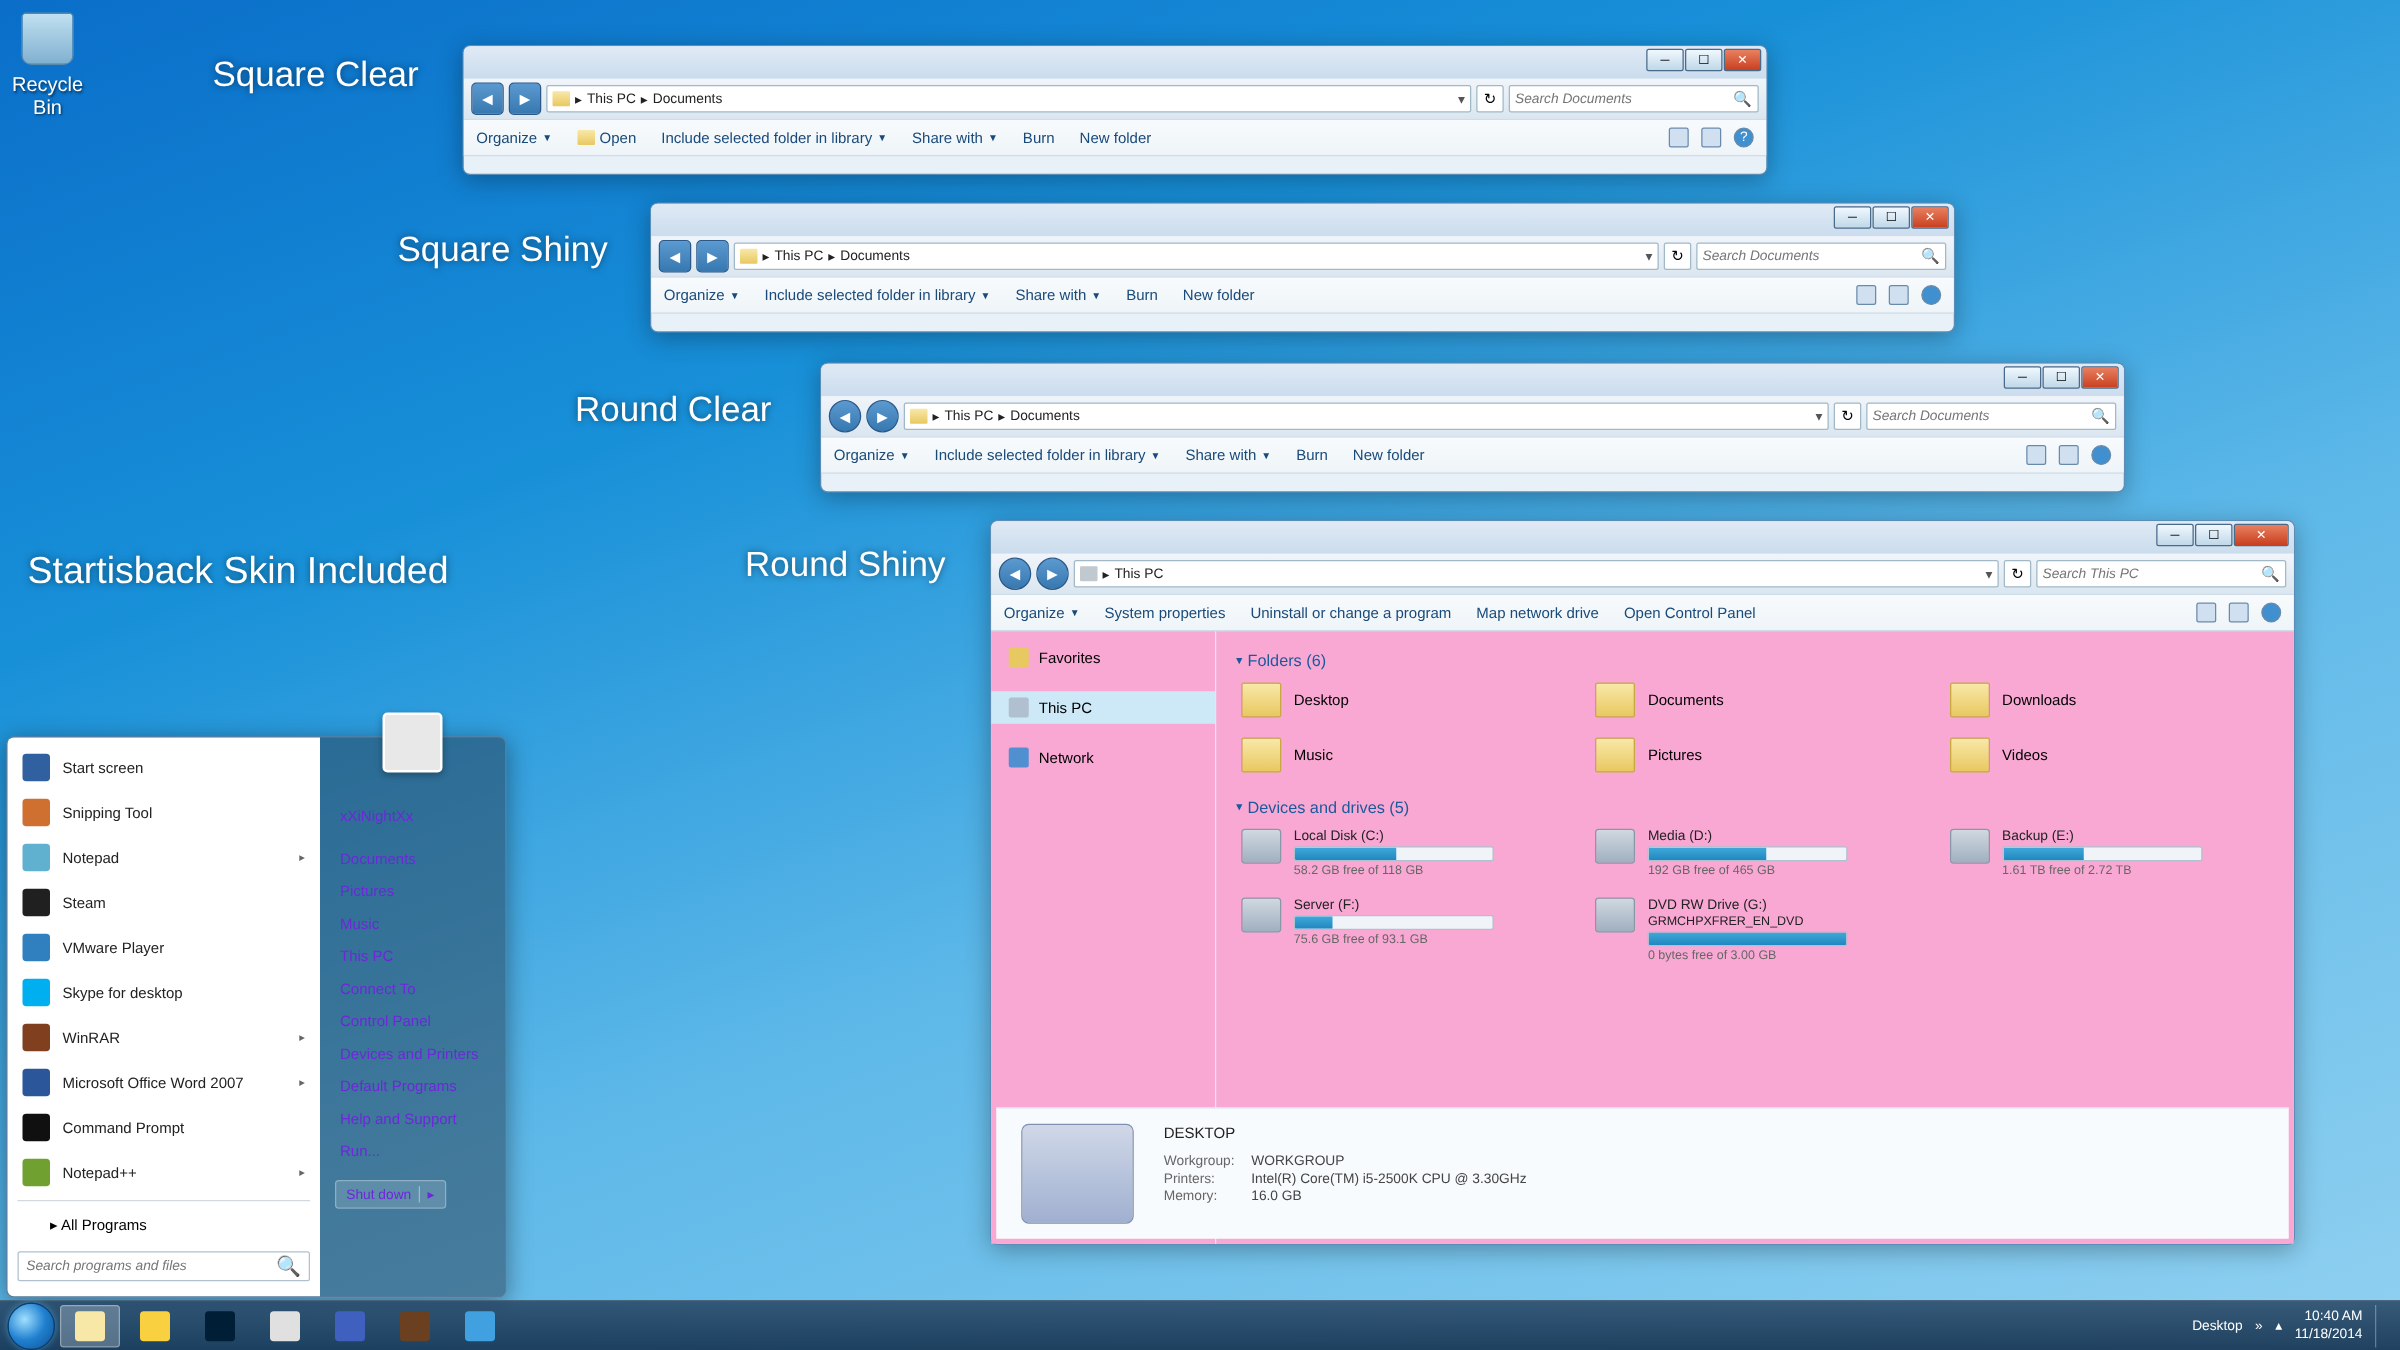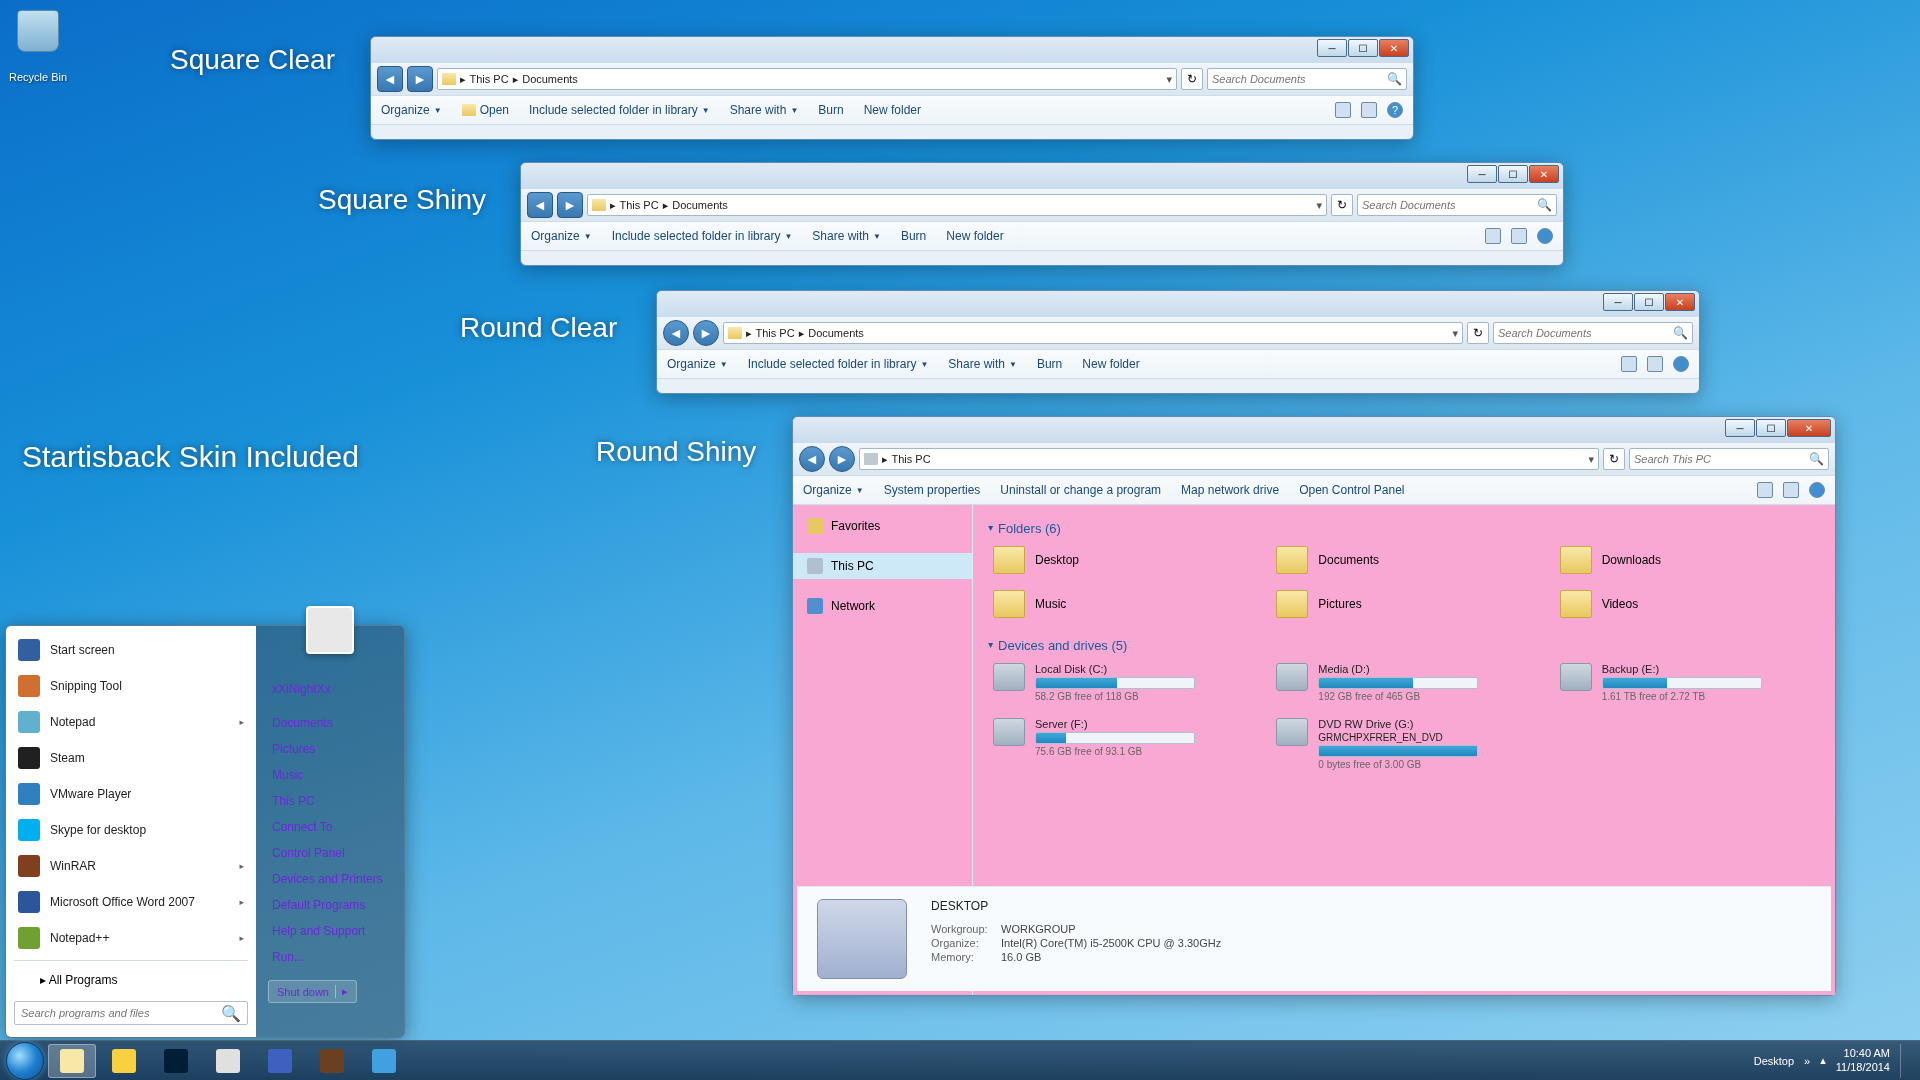--- a/index.html
+++ b/index.html
@@ -1,19 +1,19 @@
 <!DOCTYPE html>
 <html><head>
 <meta charset="utf-8">
 <style>
 *{margin:0;padding:0;box-sizing:border-box;font-family:"Segoe UI",Tahoma,sans-serif}
 body{width:1920px;height:1080px;overflow:hidden;background:linear-gradient(160deg,#0a6ec9 0%,#1890d8 30%,#5db8e8 60%,#90d0f0 100%);position:relative;transform-origin:top left}
 .desktop-icon{position:absolute;top:10px;left:8px;width:60px;text-align:center;cursor:pointer}
 .desktop-icon .i{width:42px;height:42px;margin:0 auto;background:linear-gradient(#c0e0f0,#80b0d0);border-radius:4px 4px 8px 8px;border:1px solid #5a8aaa}
-.desktop-icon .t{color:#fff;font-size:11px;text-shadow:1px 1px 2px rgba(0,0,0,.6);margin-top:19px}
+.desktop-icon .t{color:#fff;font-size:16px;text-shadow:1px 1px 2px rgba(0,0,0,.6);margin-top:8px}
 .lbl{position:absolute;color:#fff;font-size:28px;font-weight:400;text-shadow:0 0 6px rgba(0,0,0,.5)}
 .win{position:absolute;background:#e8f0f8;border:1px solid #5a8db8;border-radius:6px;box-shadow:0 4px 20px rgba(0,0,0,.3)}
 .titlebar{height:26px;background:linear-gradient(#e0eaf5,#cadced);display:flex;justify-content:flex-end;align-items:flex-start;border-radius:5px 5px 0 0;padding-top:2px;padding-right:4px}
 .tb-btn{width:30px;height:18px;margin-left:1px;border:1px solid #4a6a8a;border-radius:2px;display:flex;align-items:center;justify-content:center;font-size:10px;cursor:pointer;background:linear-gradient(#f0f8ff,#c0d8e8)}
 .tb-close{background:linear-gradient(#e88060,#c84020);color:#fff;width:44px}
 .tb-close.s{width:30px}
 .navrow{height:32px;display:flex;align-items:center;padding:0 6px;background:linear-gradient(#f0f5fa,#dae6f0);gap:4px}
 .navbtn{width:26px;height:26px;border-radius:4px;background:linear-gradient(#5a9ad0,#3878b0);border:1px solid #2a5888;display:flex;align-items:center;justify-content:center;color:#fff;cursor:pointer;font-size:14px}
 .navbtn.round{border-radius:50%}
 .addr{flex:1;height:22px;background:#fff;border:1px solid #a0b8c8;border-radius:2px;display:flex;align-items:center;padding:0 4px;font-size:11px;color:#222;gap:4px}
@@ -370,21 +370,21 @@
       </div>
     </div>
         </div>
     </div>
   </div>
   <div class="detail" style="position:absolute;bottom:4px;left:4px;right:4px">
     <div class="pc-ic"></div>
     <div class="detail-info">
       <div class="n">DESKTOP</div>
       <div class="row"><span class="k">Workgroup:</span><span>WORKGROUP</span></div>
-      <div class="row"><span class="k">Organize:</span><span>Intel(R) Core(TM) i5-2500K CPU @ 3.30GHz</span></div>
+      <div class="row"><span class="k">Printers:</span><span>Intel(R) Core(TM) i5-2500K CPU @ 3.30GHz</span></div>
       <div class="row"><span class="k">Memory:</span><span>16.0 GB</span></div>
     </div>
   </div>
 </div>
 
 <div class="startmenu">
   <div class="sm-left">
     <div id="sm-left-list">
         <div class="sm-item">
       <span class="ic" style="background:#3060a0"></span>
@@ -418,20 +418,25 @@
     </div>
         <div class="sm-item">
       <span class="ic" style="background:#804020"></span>
       <span>WinRAR</span>
       <span class="arr">▸</span>
     </div>
         <div class="sm-item">
       <span class="ic" style="background:#2b579a"></span>
       <span>Microsoft Office Word 2007</span>
       <span class="arr">▸</span>
+    </div>
+        <div class="sm-item">
+      <span class="ic" style="background:#101010"></span>
+      <span>Command Prompt</span>
+
     </div>
         <div class="sm-item">
       <span class="ic" style="background:#70a030"></span>
       <span>Notepad++</span>
       <span class="arr">▸</span>
     </div>
       </div>
     <div class="sm-sep"></div>
     <div class="sm-all">▸ <span>All Programs</span></div>
     <div class="sm-search">

